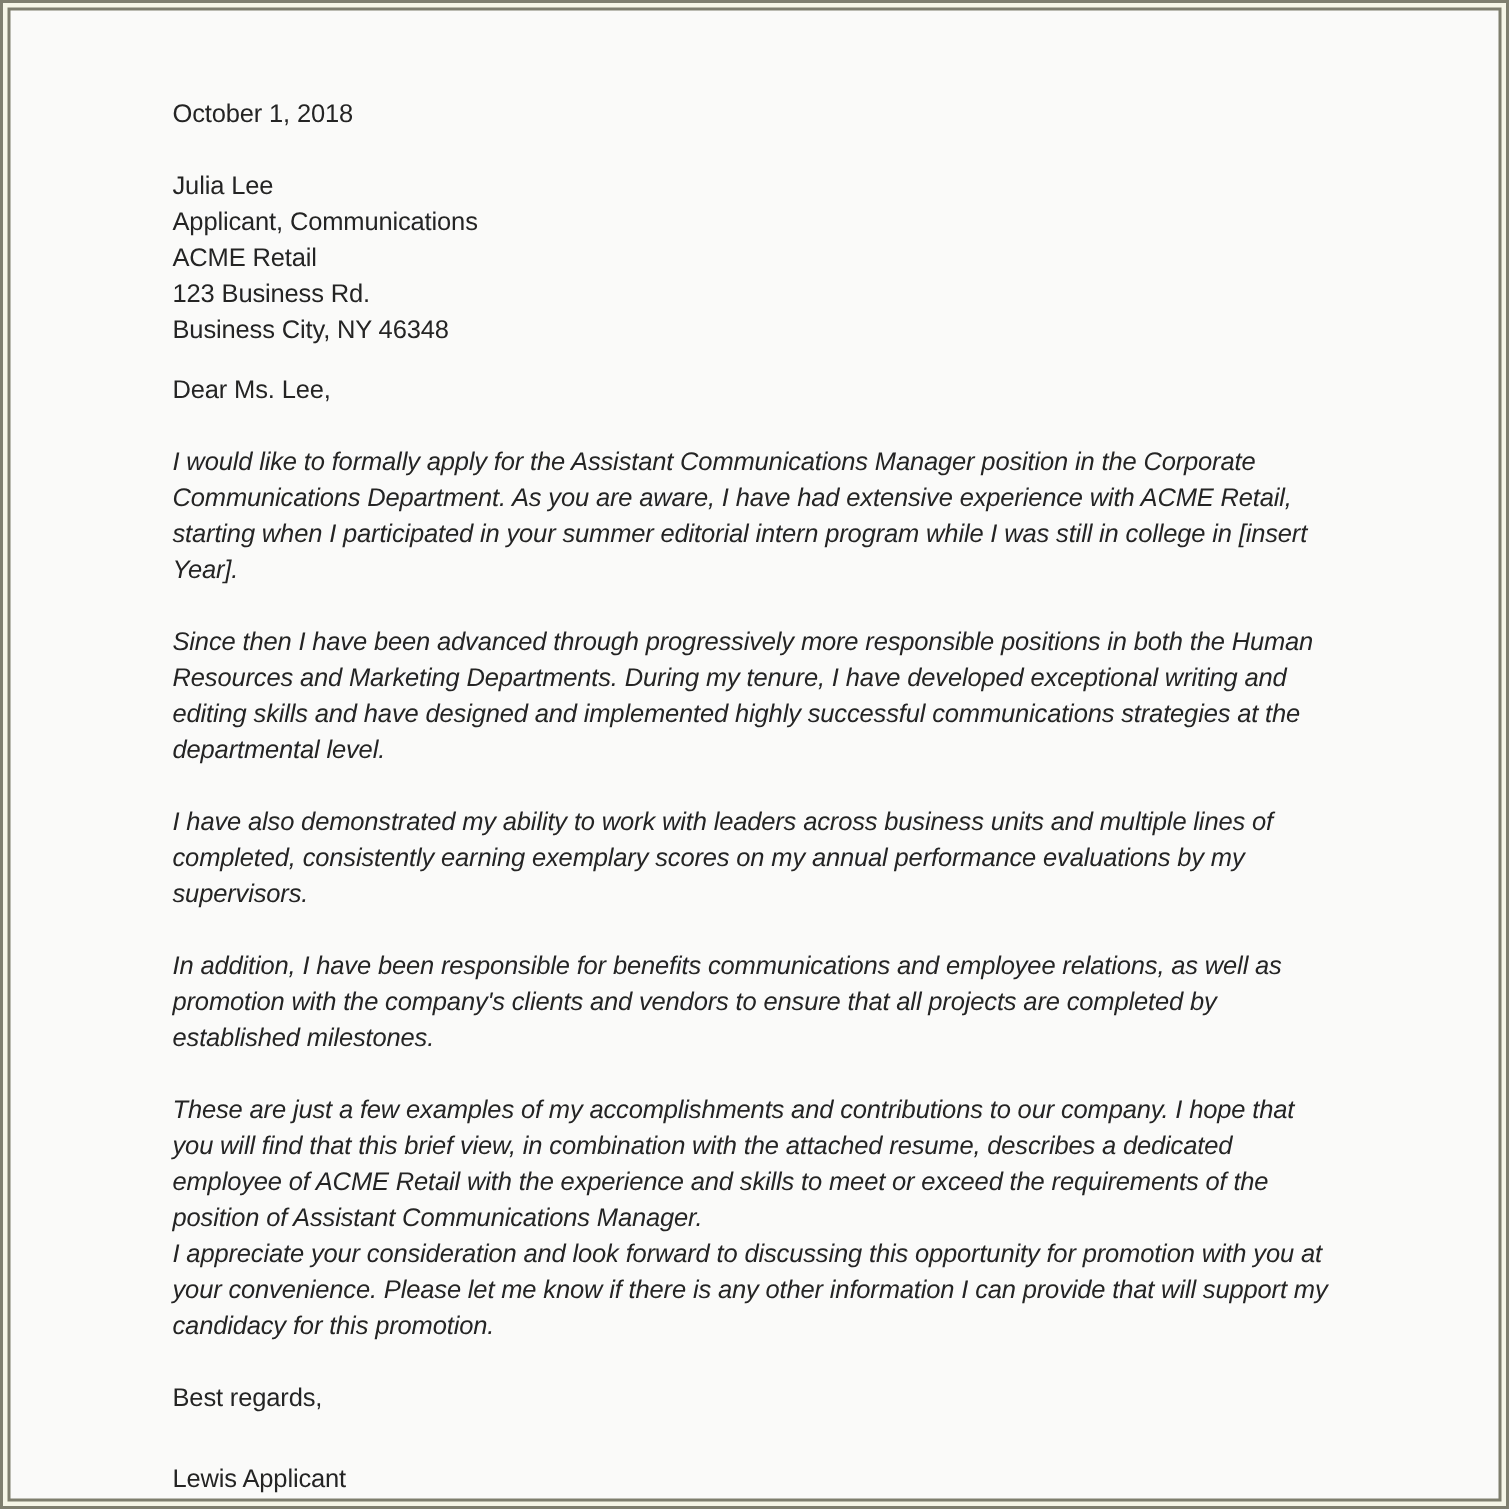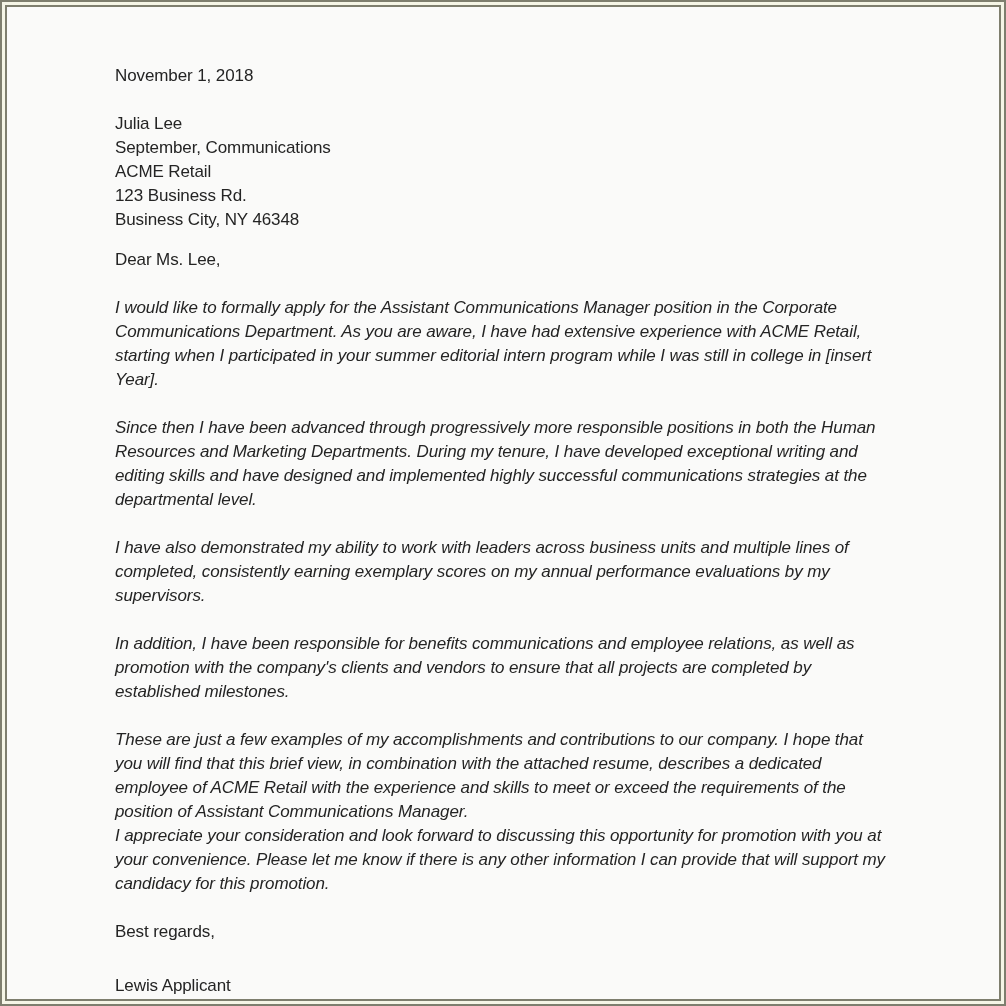--- a/index.html
+++ b/index.html
@@ -51,25 +51,25 @@
     border: 2px solid #7e7e6e;
     box-shadow: inset 0 0 0 3px #f5f5e6, inset 0 0 0 5px #7e7e6e;
     pointer-events: none;
   }
 </style>
 </head>
 <body>
 
 <div class="page-content">
 
-  <p class="date">November 1, 2018</p>
+  <p class="date">October 1, 2018</p>
 
   <div class="address-block">
     <p>Julia Lee</p>
-    <p>September, Communications</p>
+    <p>Applicant, Communications</p>
     <p>ACME Retail</p>
     <p>123 Business Rd.</p>
     <p>Business City, NY 46348</p>
   </div>
 
   <p class="salutation">Dear Ms. Lee,</p>
 
   <p class="para">I would like to formally apply for the Assistant Communications Manager position in the Corporate Communications Department. As you are aware, I have had extensive experience with ACME Retail, starting when I participated in your summer editorial intern program while I was still in college in [insert Year].</p>
 
   <p class="para">Since then I have been advanced through progressively more responsible positions in both the Human Resources and Marketing Departments. During my tenure, I have developed exceptional writing and editing skills and have designed and implemented highly successful communications strategies at the departmental level.</p>

